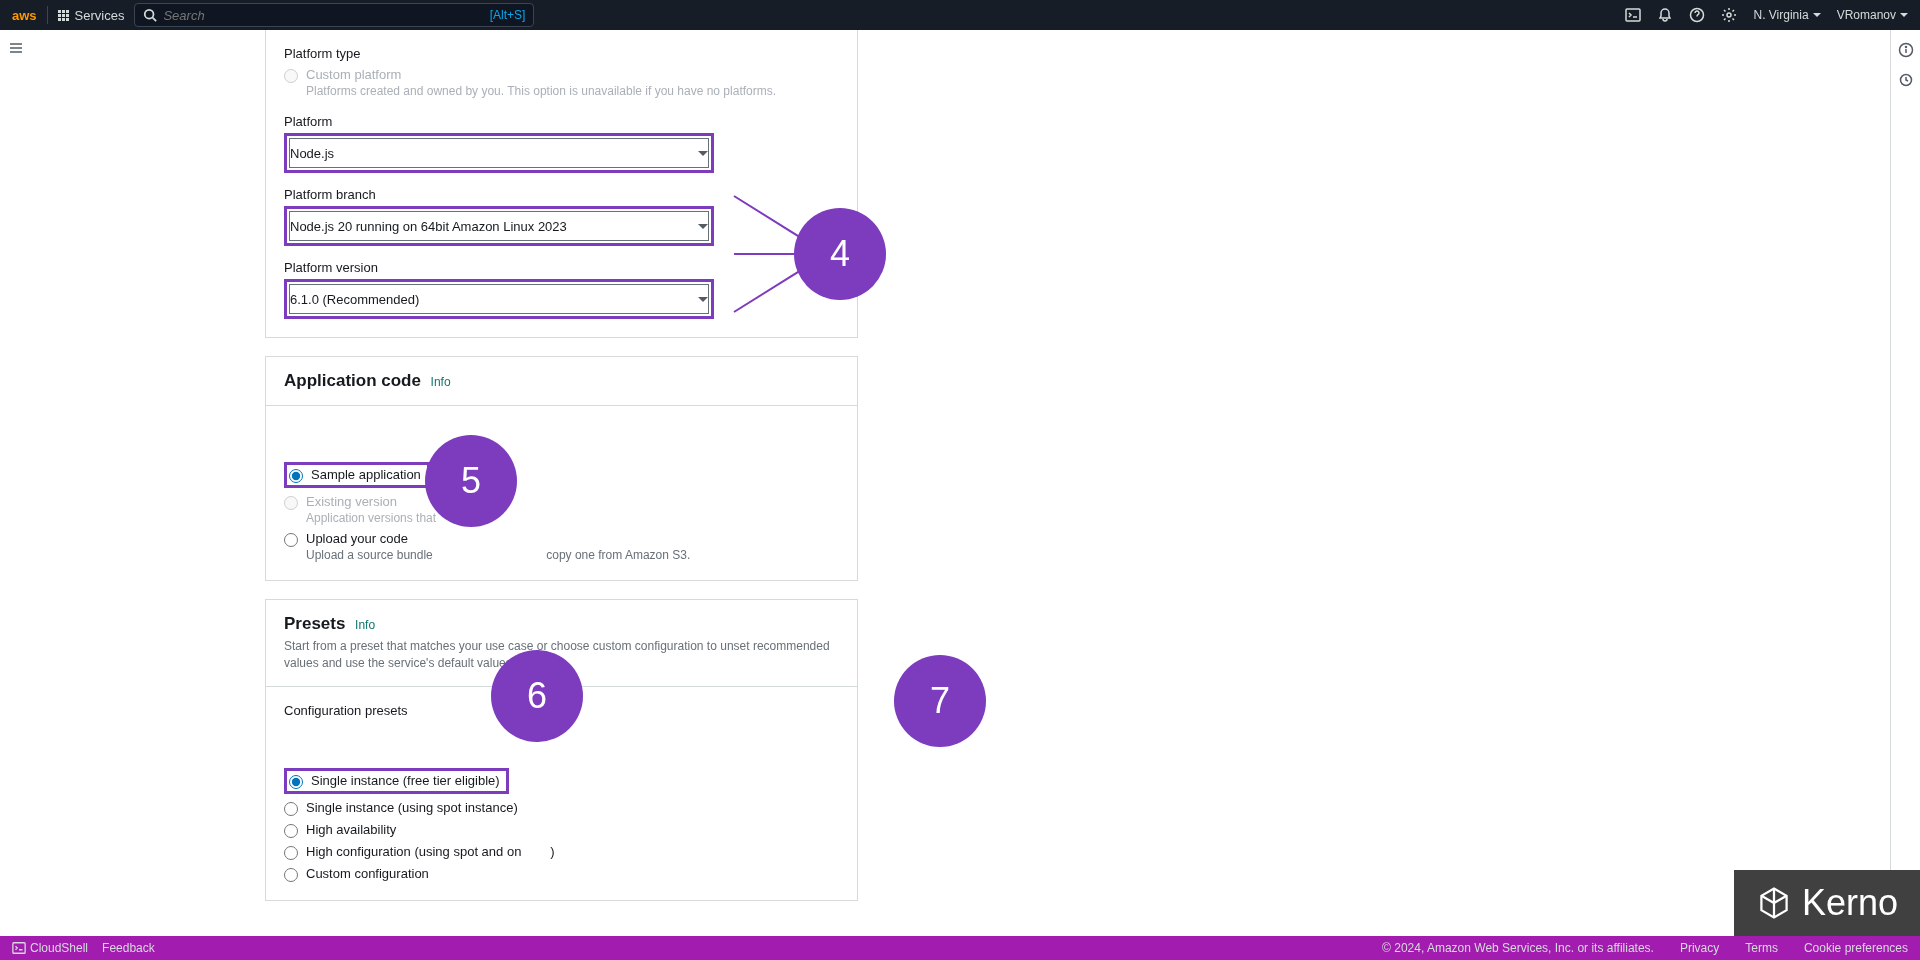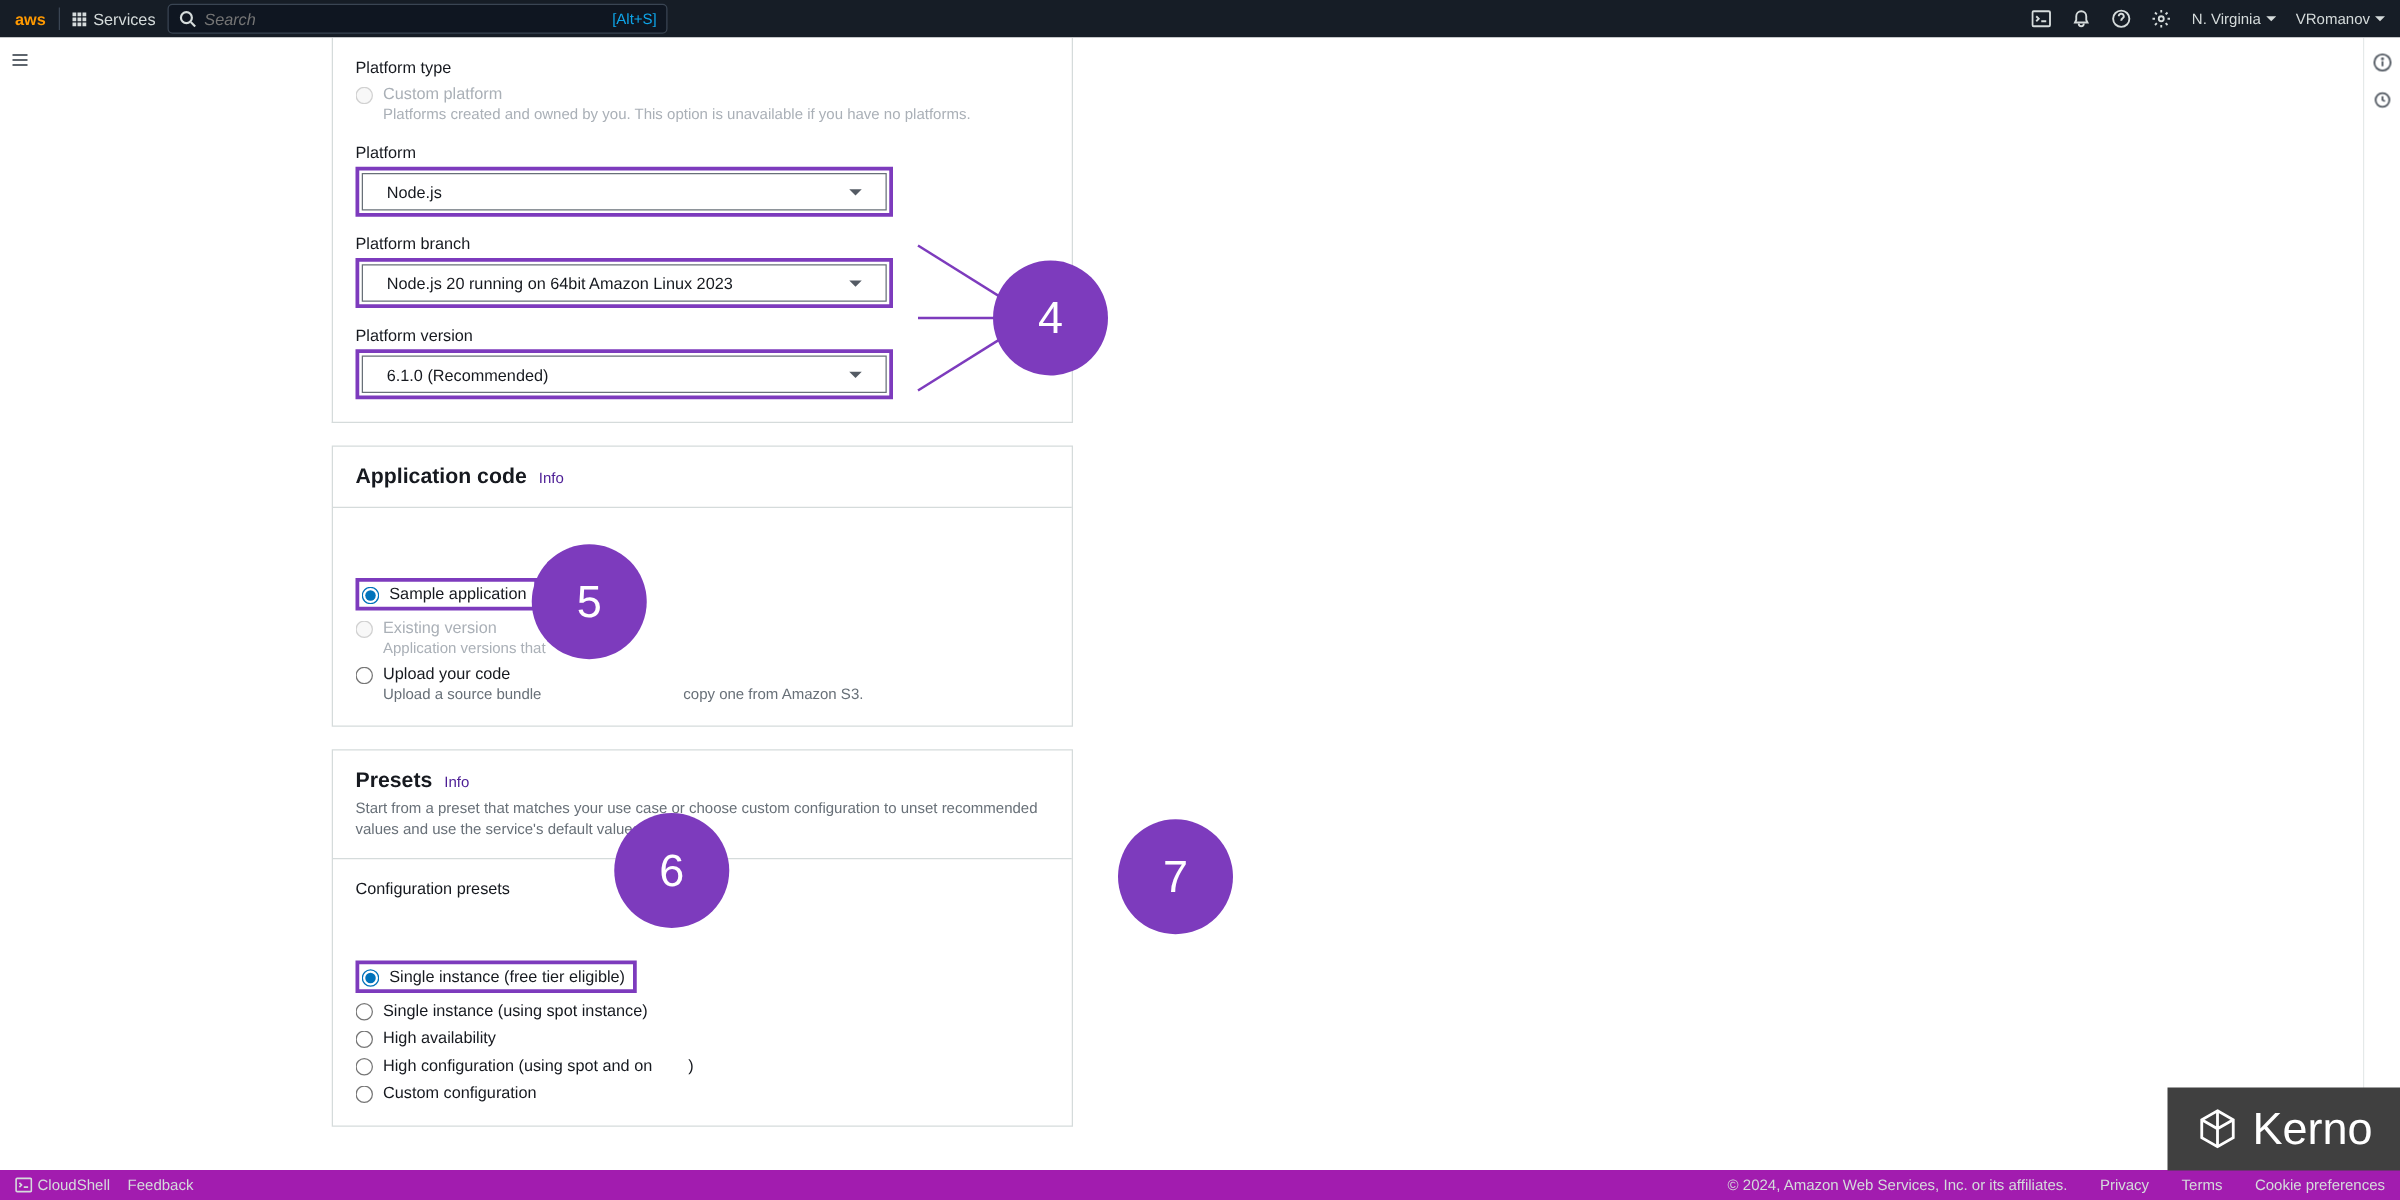--- a/index.html
+++ b/index.html
@@ -28,33 +28,33 @@
 
 .right-dock { position:fixed; right:0; top:30px; bottom:24px; width:30px; border-left:1px solid #d5dbdb; background:#fff; display:flex; flex-direction:column; align-items:center; padding-top:12px; gap:14px;}
 .right-dock .dock-icon{ width:16px; height:16px; color:#545b64; cursor:pointer;}
 
 
 .content { position:absolute; left:30px; right:30px; top:30px; bottom:24px; overflow:auto; padding-bottom:40px;}
 .panel { width:593px; margin-left:235px; background:#fff; border:1px solid #d5dbdb; border-top:1px solid #d5dbdb;}
 .panel + .panel { margin-top:18px;}
 .panel-header { padding:14px 18px; border-bottom:1px solid #d5dbdb;}
 .panel-header h2{ font-size:17px; font-weight:700; display:inline;}
-.panel-header .info{ color:#4c1d95; font-size:12px; font-weight:400; margin-left:6px; cursor:pointer;}
+.panel-header .info{ color:#0f766e; font-size:12px; font-weight:400; margin-left:6px; cursor:pointer;}
 .panel-header .sub{ font-size:12px; color:#687078; margin-top:4px; line-height:1.4;}
 .panel-body{ padding:10px 18px 18px;}
 
 .field-label{ font-size:13px; color:#16191f; margin-bottom:4px; margin-top:6px;}
 .radio-row{ display:flex; align-items:flex-start; gap:8px; margin-top:6px;}
 .radio-row .r{ margin-top:2px;}
 .radio-row .lbl{ font-size:13px;}
 .radio-row .desc{ font-size:12px; color:#687078; margin-top:2px;}
 .radio-row.disabled .lbl, .radio-row.disabled .desc{ color:#aab0b7;}
 input[type=radio]{ width:14px; height:14px; accent-color:#0073bb;}
 
-.select-box{ width:420px; height:30px; border:1px solid #687078; background:#fff; display:flex; align-items:center; justify-content:space-between; padding:0 19px; cursor:pointer; font-size:13px; position:relative;}
+.select-box{ width:420px; height:30px; border:1px solid #687078; background:#fff; display:flex; align-items:center; justify-content:space-between; padding:0 0; cursor:pointer; font-size:13px; position:relative;}
 .select-box .caret2{ width:0; height:0; border-left:5px solid transparent; border-right:5px solid transparent; border-top:5px solid #545b64;}
 .highlight-box{ border:3px solid #7d3bbd; padding:2px; display:inline-block;}
 .highlight-box.tight{padding:0;margin-top:46px;}
 
 
 .buttons-row{ width:593px; margin-left:235px; margin-top:14px; display:flex; justify-content:flex-end; gap:10px; align-items:center;}
 .btn-cancel{ background:transparent; border:none; color:#545b64; font-size:13px; padding:6px 12px; cursor:pointer;}
 .btn-next{ background:#ff9900; border:1px solid #16191f; color:#16191f; font-weight:700; font-size:13px; padding:6px 16px; cursor:pointer;}
 
 

